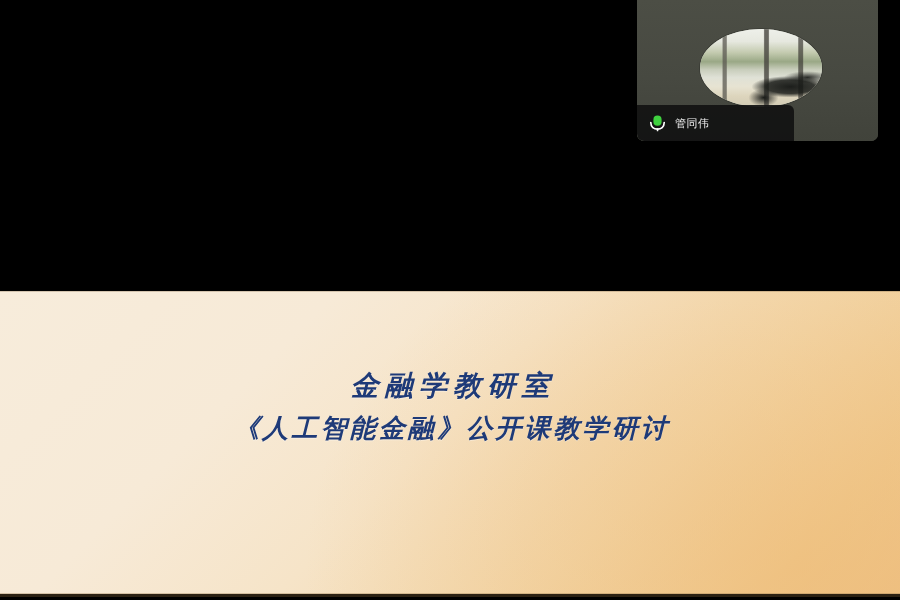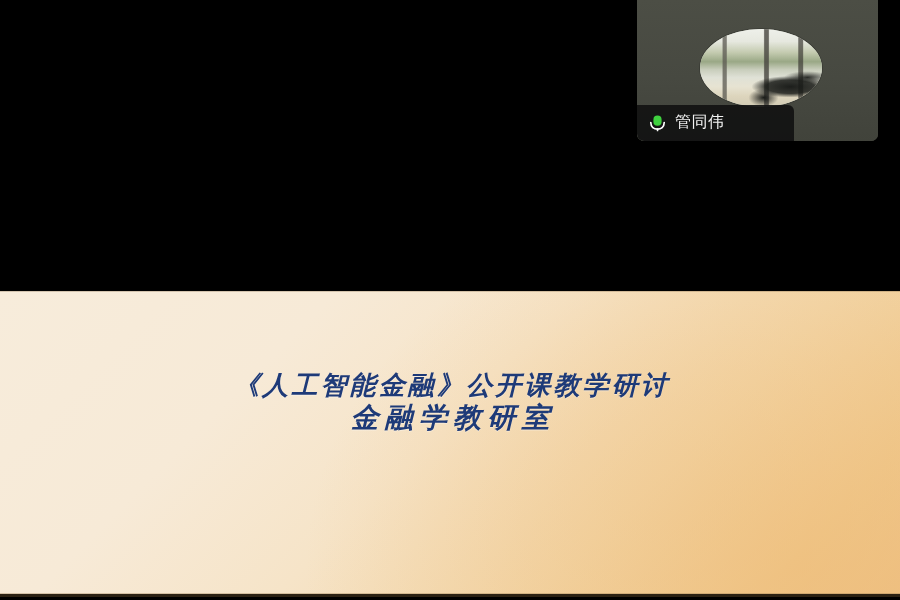--- a/index.html
+++ b/index.html
@@ -193,42 +193,42 @@
   }
   .mic-icon {
     position: relative;
     width: 19px;
     height: 19px;
     flex: 0 0 19px;
   }
   .mic-icon svg { display: block; }
   .participant-name {
     color: #f2f2f2;
-    font-size: 16px;
+    font-size: 11px;
     line-height: 19px;
-    font-family: Liberation Mono, monospace;
+    font-family: Liberation Sans, sans-serif;
     letter-spacing: 0.5px;
     white-space: nowrap;
   }
 </style>
 </head>
 <body>
 
 <div id="screen">
 
   <div class="stage"></div>
 
   <div class="slide">
     <div class="slide-inner">
       <div class="slide-sheen"></div>
       <div class="slide-edge-top"></div>
 
       <div class="slide-title-block">
+        <div class="title-line title-line-1">金融学教研室</div>
         <div class="title-line title-line-2">《人工智能金融》公开课教学研讨</div>
-        <div class="title-line title-line-1">金融学教研室</div>
       </div>
 
       <div class="slide-edge-bottom"></div>
       <div class="slide-footer-strip"></div>
     </div>
   </div>
 
   <div class="video-tile">
     <div class="video-feed">
       <div class="avatar-oval">

